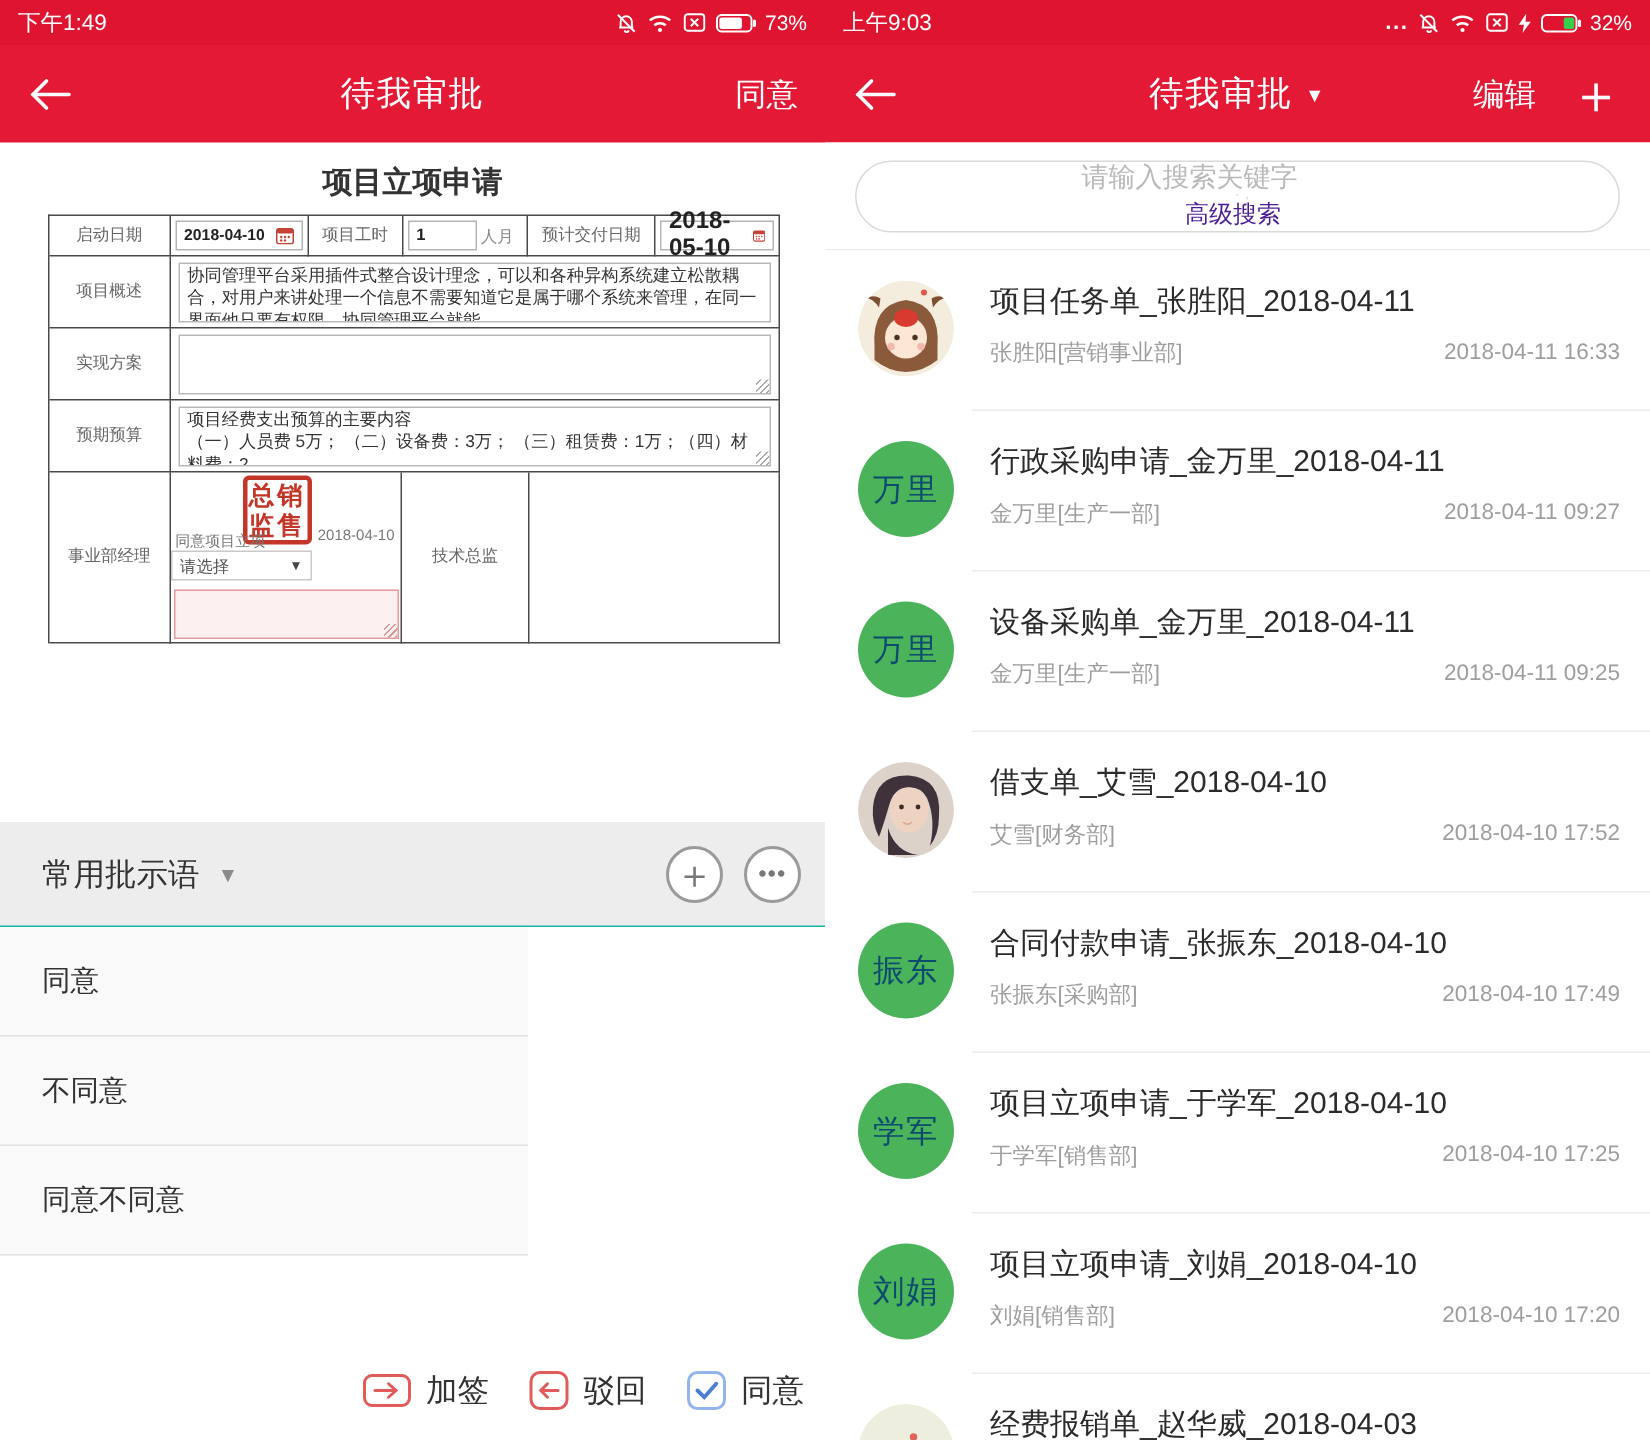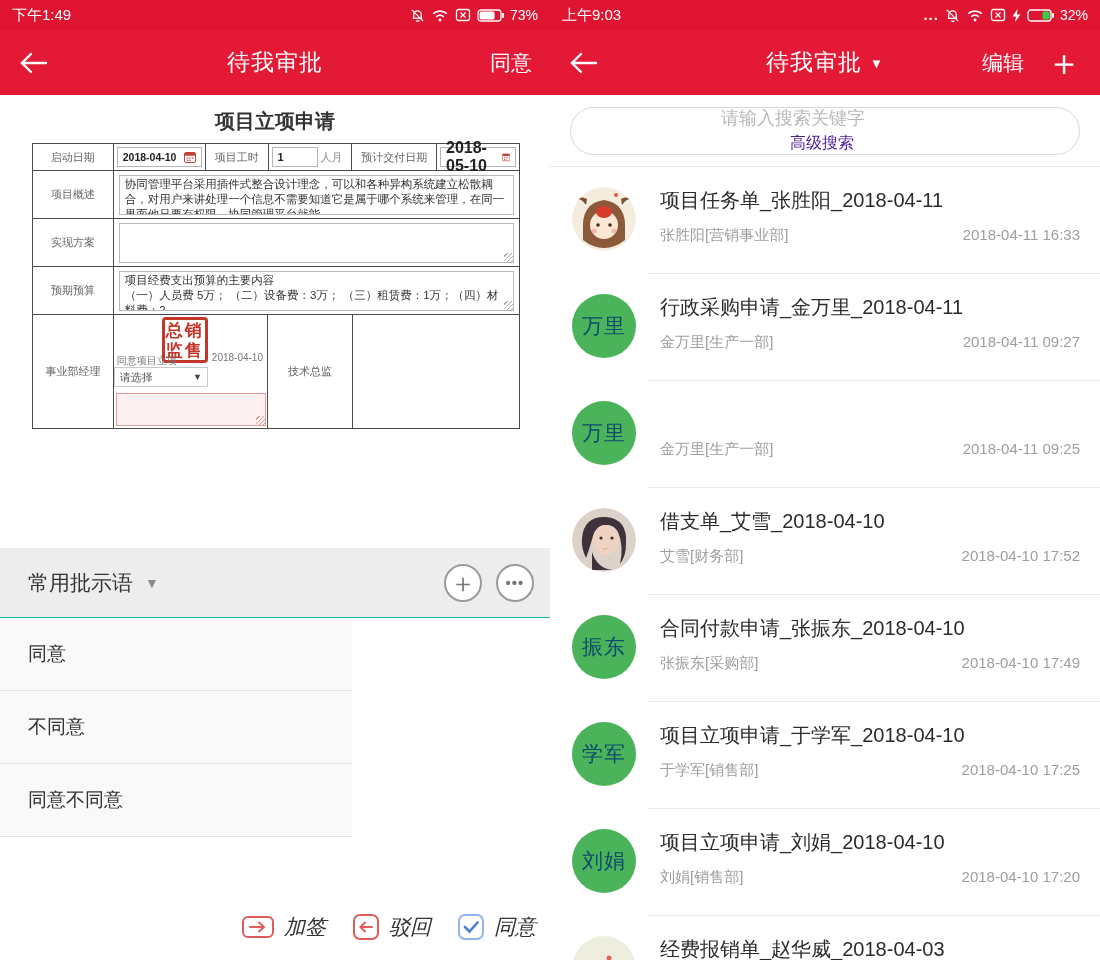--- a/index.html
+++ b/index.html
@@ -63,21 +63,21 @@
     display:flex; align-items:center; justify-content:center; color:#777; }
   .circle-btn.plus { margin-left:auto; font-size:26px; font-weight:300; line-height:34px; }
   .circle-btn.more { margin-left:14px; font-size:15px; letter-spacing:1px; font-weight:700; }
   .phrase-list { position:absolute; top:618px; left:0; width:352px; background:#f9f9f9; }
   .phrase-item { height:73px; display:flex; align-items:center; padding-left:28px; font-size:19px;
     color:#333; border-bottom:1px solid #e2e2e2; }
 
   
   .action-bar { position:absolute; bottom:10px; right:14px; height:46px; display:flex;
     align-items:center; gap:26px; background:#fff; }
-  .action { display:flex; align-items:center; gap:9px; font-size:21px; color:#333;font-style:italic; }
+  .action { display:flex; align-items:center; gap:9px; font-size:21px; color:#333; }
 
   
   .search-area { position:absolute; top:95px; left:0; right:0; height:72px; background:#fff;
     border-bottom:1px solid #ececec; }
   .search-pill { position:absolute; left:20px; right:20px; top:12px; height:48px;
     border:1px solid #d9d9d9; border-radius:24px; background:#fff; display:flex; align-items:center;flex-direction:column; }
   .search-input { flex:1; border:none; outline:none; background:transparent; font-size:18px;
     padding:0 0 0 24px; color:#333; font-family:inherit; }
   .search-input::placeholder { color:#b9b9b9; }
   .search-divider { width:1px; height:26px; background:#ddd; margin:0 0 0 12px; }
@@ -360,20 +360,21 @@
 
       <div class="ritem">
         <span class="avatar green">万里</span>
         <div class="rtitle">行政采购申请_金万里_2018-04-11</div>
         <div class="rsub">金万里[生产一部]</div>
         <div class="rtime">2018-04-11 09:27</div>
       </div>
 
       <div class="ritem">
         <span class="avatar green">万里</span>
+        <div class="rtitle">设备采购单_金万里_2018-04-11</div>
         <div class="rsub">金万里[生产一部]</div>
         <div class="rtime">2018-04-11 09:25</div>
       </div>
 
       <div class="ritem">
         <span class="avatar">
           <svg viewBox="0 0 64 64">
               <circle cx="32" cy="32" r="32" fill="#ddd2c9"></circle>
               <path d="M10 30 Q12 8 34 9 Q56 11 54 36 Q54 48 48 56 Q52 38 46 24 Q42 16 32 17 Q24 18 21 28 Q17 42 14 50 Q9 40 10 30 Z" fill="#40323a"></path>
               <ellipse cx="34" cy="32" rx="13" ry="15" fill="#eed3c2"></ellipse>

